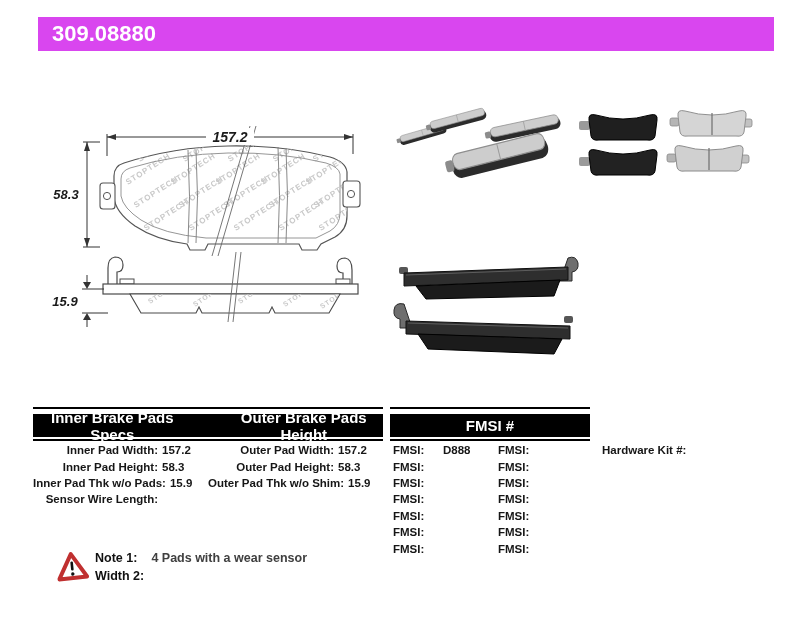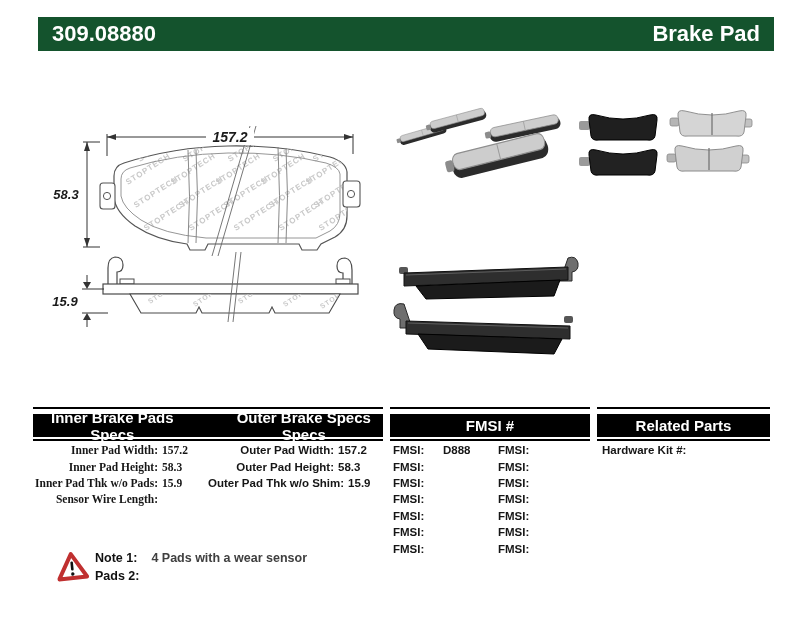--- a/index.html
+++ b/index.html
@@ -1,20 +1,20 @@
 <!DOCTYPE html>
 <html><head>
 <meta charset="utf-8">
 <style>
   html,body{margin:0;padding:0;background:#fff;}
   .page{position:relative;width:800px;height:619px;background:#ffffff;overflow:hidden;
         font-family:"Liberation Sans","DejaVu Sans",sans-serif;}
 
   
-  .titlebar{position:absolute;left:38px;top:17px;width:736px;height:34px;background:#14532d;
+  .titlebar{position:absolute;left:38px;top:17px;width:736px;height:34px;background:#d946ef;
             color:#fff;display:flex;justify-content:space-between;align-items:center;
             font-weight:bold;font-size:22px;padding:0 14px;box-sizing:border-box;}
 
   
   .drawing-svg{position:absolute;left:40px;top:96px;width:340px;height:250px;}
   .photos-svg{position:absolute;left:390px;top:95px;width:390px;height:270px;}
   .wm{fill:#c9c9c9;font-weight:bold;letter-spacing:1px;font-family:"Liberation Sans",sans-serif;}
   .dimtxt{font-style:italic;font-weight:bold;fill:#1a1a1a;font-family:"Liberation Sans",sans-serif;}
 
   
@@ -23,21 +23,21 @@
   .hdrbar{background:#000;color:#fff;height:23px;display:flex;align-items:center;
           font-weight:bold;font-size:15px;gap:33px;}
   .hdrbar .half{flex:1;text-align:center;}
   .hdrbar.center{justify-content:center;}
   .specs-col{left:33px;width:350px;}
   .fmsi-col{left:390px;width:200px;}
   .related-col{left:597px;width:173px;}
 
   
   .tbody{position:absolute;top:442px;font-size:11.5px;font-weight:bold;color:#161616;}
-  .inner-rows{left:33px;width:175px;font-family:Liberation Serif, serif;}
+  .inner-rows{left:33px;width:175px;}
   .outer-rows{left:208px;width:176px;}
   .fmsiL-rows{left:393px;width:100px;}
   .fmsiR-rows{left:498px;width:95px;}
   .related-rows{left:602px;width:168px;}
   .trow{height:16.4px;display:flex;align-items:center;white-space:nowrap;}
   .spec-row .lbl{flex:1;text-align:right;}
   .spec-row .val{width:46px;padding-left:4px;text-align:left;}
   .fmsi-row .lbl{width:50px;}
   .fmsi-row .val{flex:1;}
   .rel-row .lbl{margin-right:9px;}
@@ -48,21 +48,20 @@
   .note-line{display:flex;height:18px;align-items:center;font-size:12.5px;font-weight:bold;color:#111;}
   .note-red{color:#404040;margin-left:14px;}
 </style>
 </head>
 <body>
 
 <div class="page">
 
   <div class="titlebar">
     <span>309.08880</span>
-    <span>Brake Pad</span>
   </div>
 
   <svg class="drawing-svg" viewBox="0 0 340 250">
     <defs>
       <clipPath id="clipBody">
         <path d="M74,101 L74,80 Q74,70 84,67 Q134,51 188,50 Q244,49 290,61 Q306,66 307,76 L307,120 Q307,134 295,141 L281,148 L277,154 L262,154 L259,148 L168,148 L165,154 L150,154 L147,148 Q116,144 95,130 Q75,116 74,101 Z"></path>
       </clipPath>
       <clipPath id="clipFric">
         <path d="M90,198 L300,198 L289,217 L235,217 L232,211 L229,217 L162,217 L159,211 L156,217 L101,217 Z"></path>
       </clipPath>
@@ -209,28 +208,25 @@
         <polygon points="16,226 180,231 180,244 16,239" fill="#2e2e2e" stroke="#101010" stroke-width="1"></polygon>
         <polygon points="28,239 172,244 164,259 38,254" fill="#1b1b1b" stroke="#000" stroke-width="1"></polygon>
         <line x1="18" y1="228" x2="178" y2="233" stroke="#5e5e5e" stroke-width="1"></line>
       </g>
     </g>
   </svg>
 
   <div class="hdrcol specs-col">
     <div class="hdrbar">
       <span class="half">Inner Brake Pads Specs</span>
-      <span class="half">Outer Brake Specs Specs</span>
+      <span class="half">Outer Brake Pads Height</span>
     </div>
   </div>
   <div class="hdrcol fmsi-col">
     <div class="hdrbar center">FMSI #</div>
-  </div>
-  <div class="hdrcol related-col">
-    <div class="hdrbar center">Related Parts</div>
   </div>
 
   <div class="tbody inner-rows">
     <div class="trow spec-row">
         <span class="lbl">Inner Pad Width:</span>
         <span class="val">157.2</span>
       </div>
     <div class="trow spec-row">
         <span class="lbl">Inner Pad Height:</span>
         <span class="val">58.3</span>
@@ -334,18 +330,18 @@
     <rect x="14.7" y="10.5" width="2.6" height="9" rx="1.2" fill="#111"></rect>
     <circle cx="16" cy="23" r="1.7" fill="#111"></circle>
   </svg>
 
   <div class="notes">
     <div class="note-line">
       <span>Note 1:</span>
       <span class="note-red">4 Pads with a wear sensor</span>
     </div>
     <div class="note-line">
-      <span>Pads 2:</span>
+      <span>Width 2:</span>
       <span class="note-red"></span>
     </div>
   </div>
 
 </div>
 
 </body></html>

